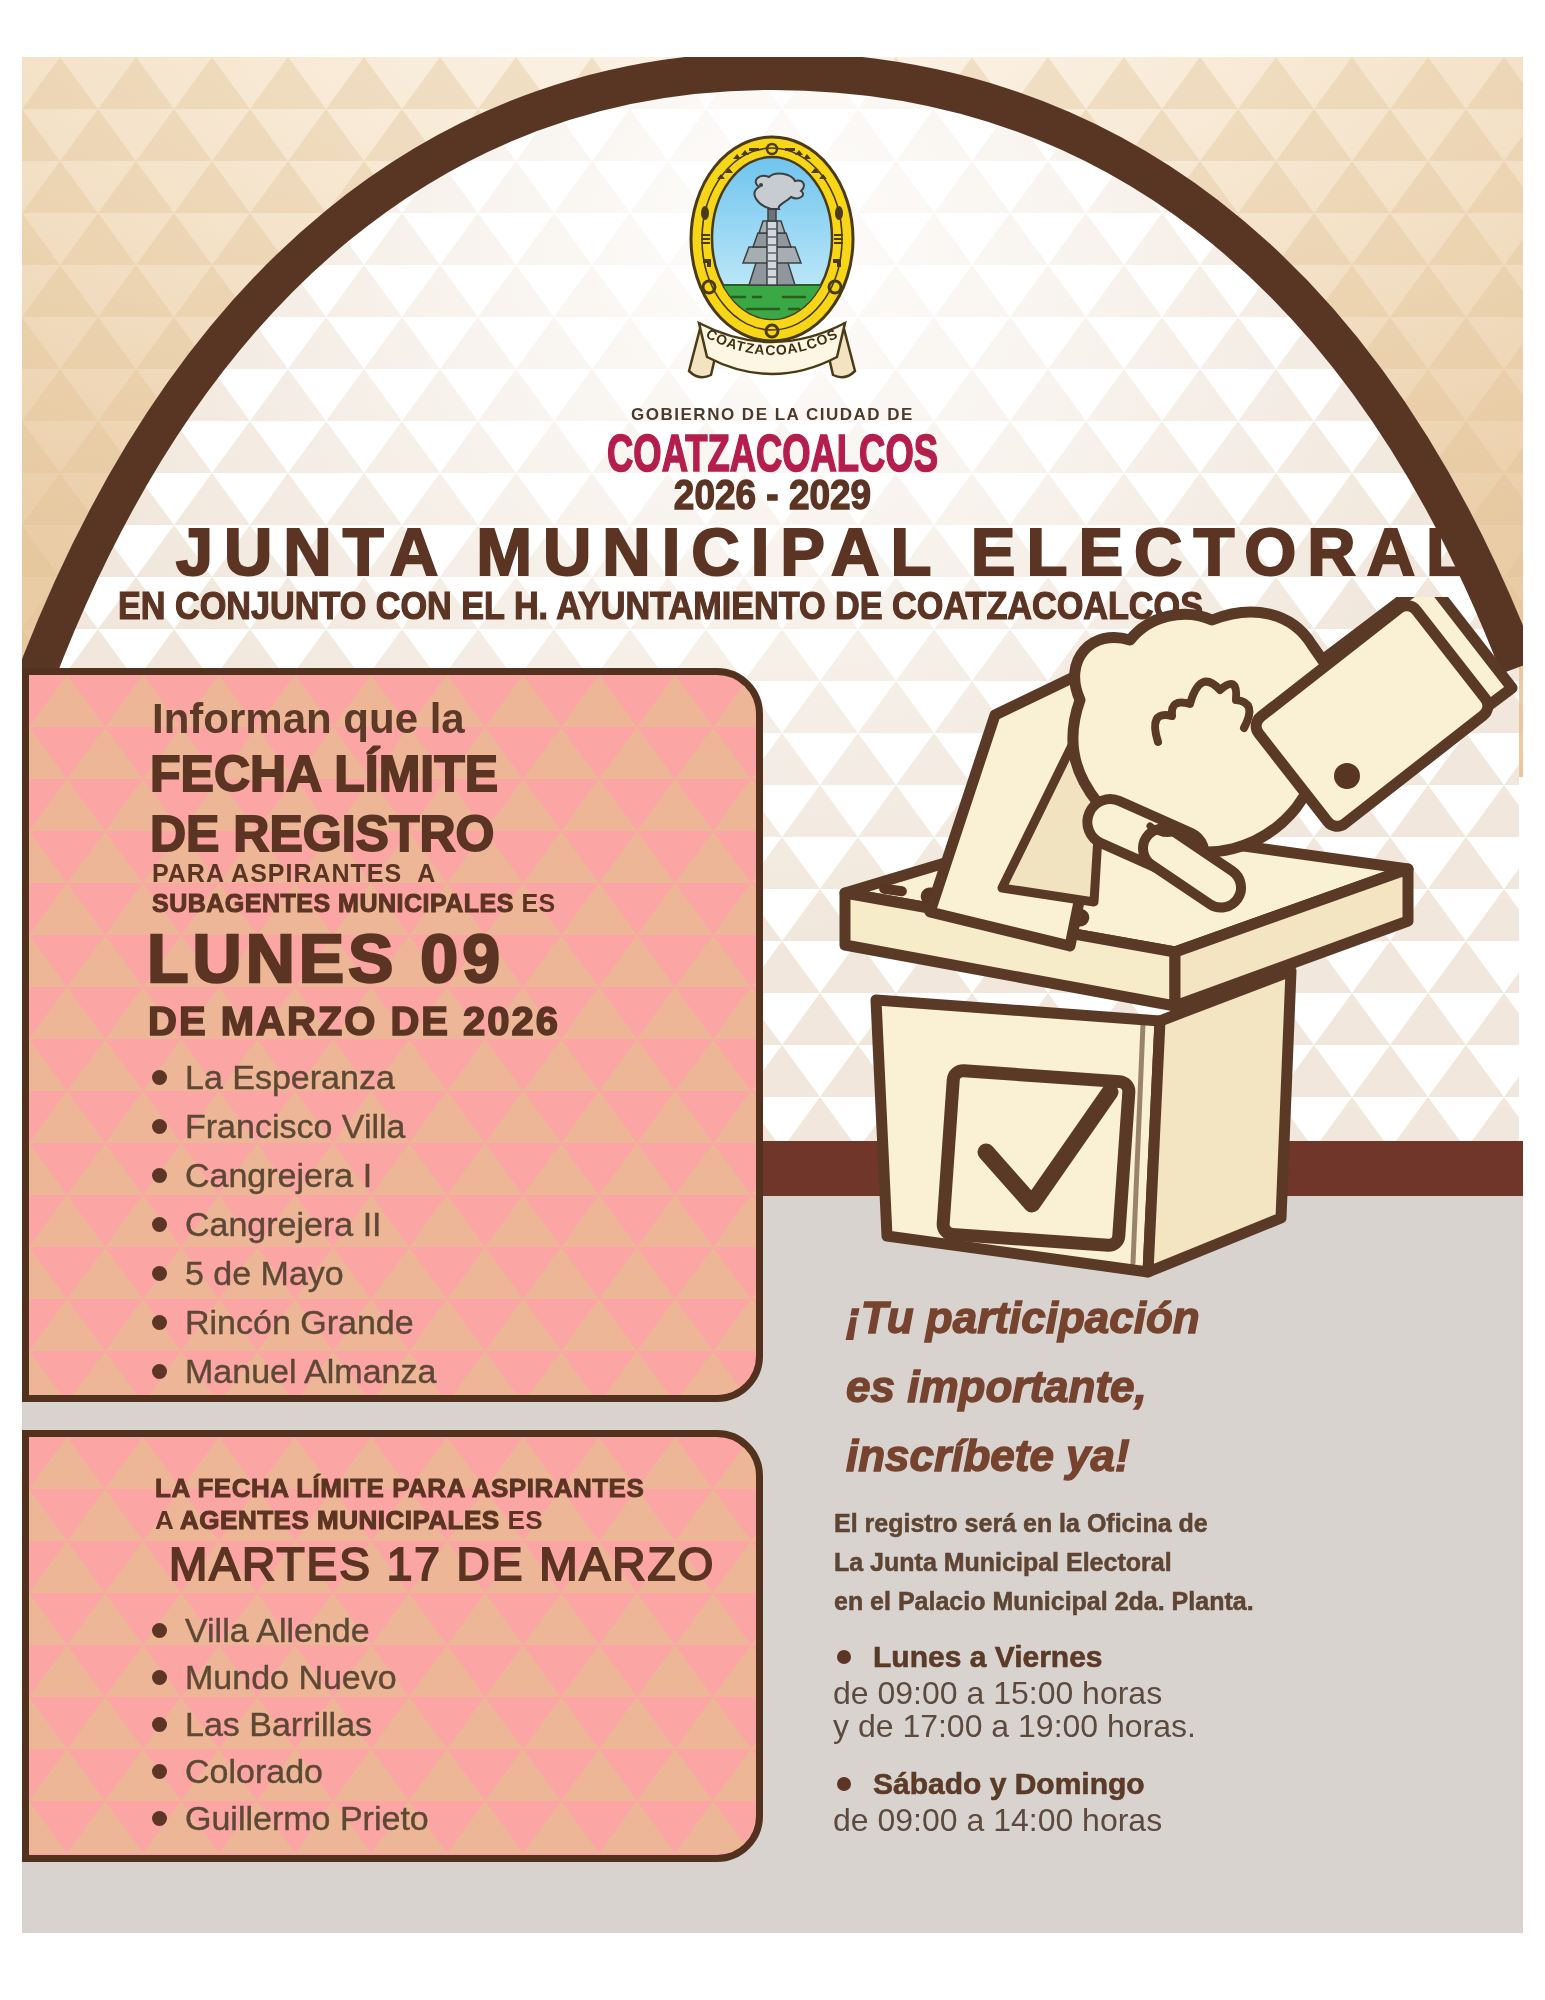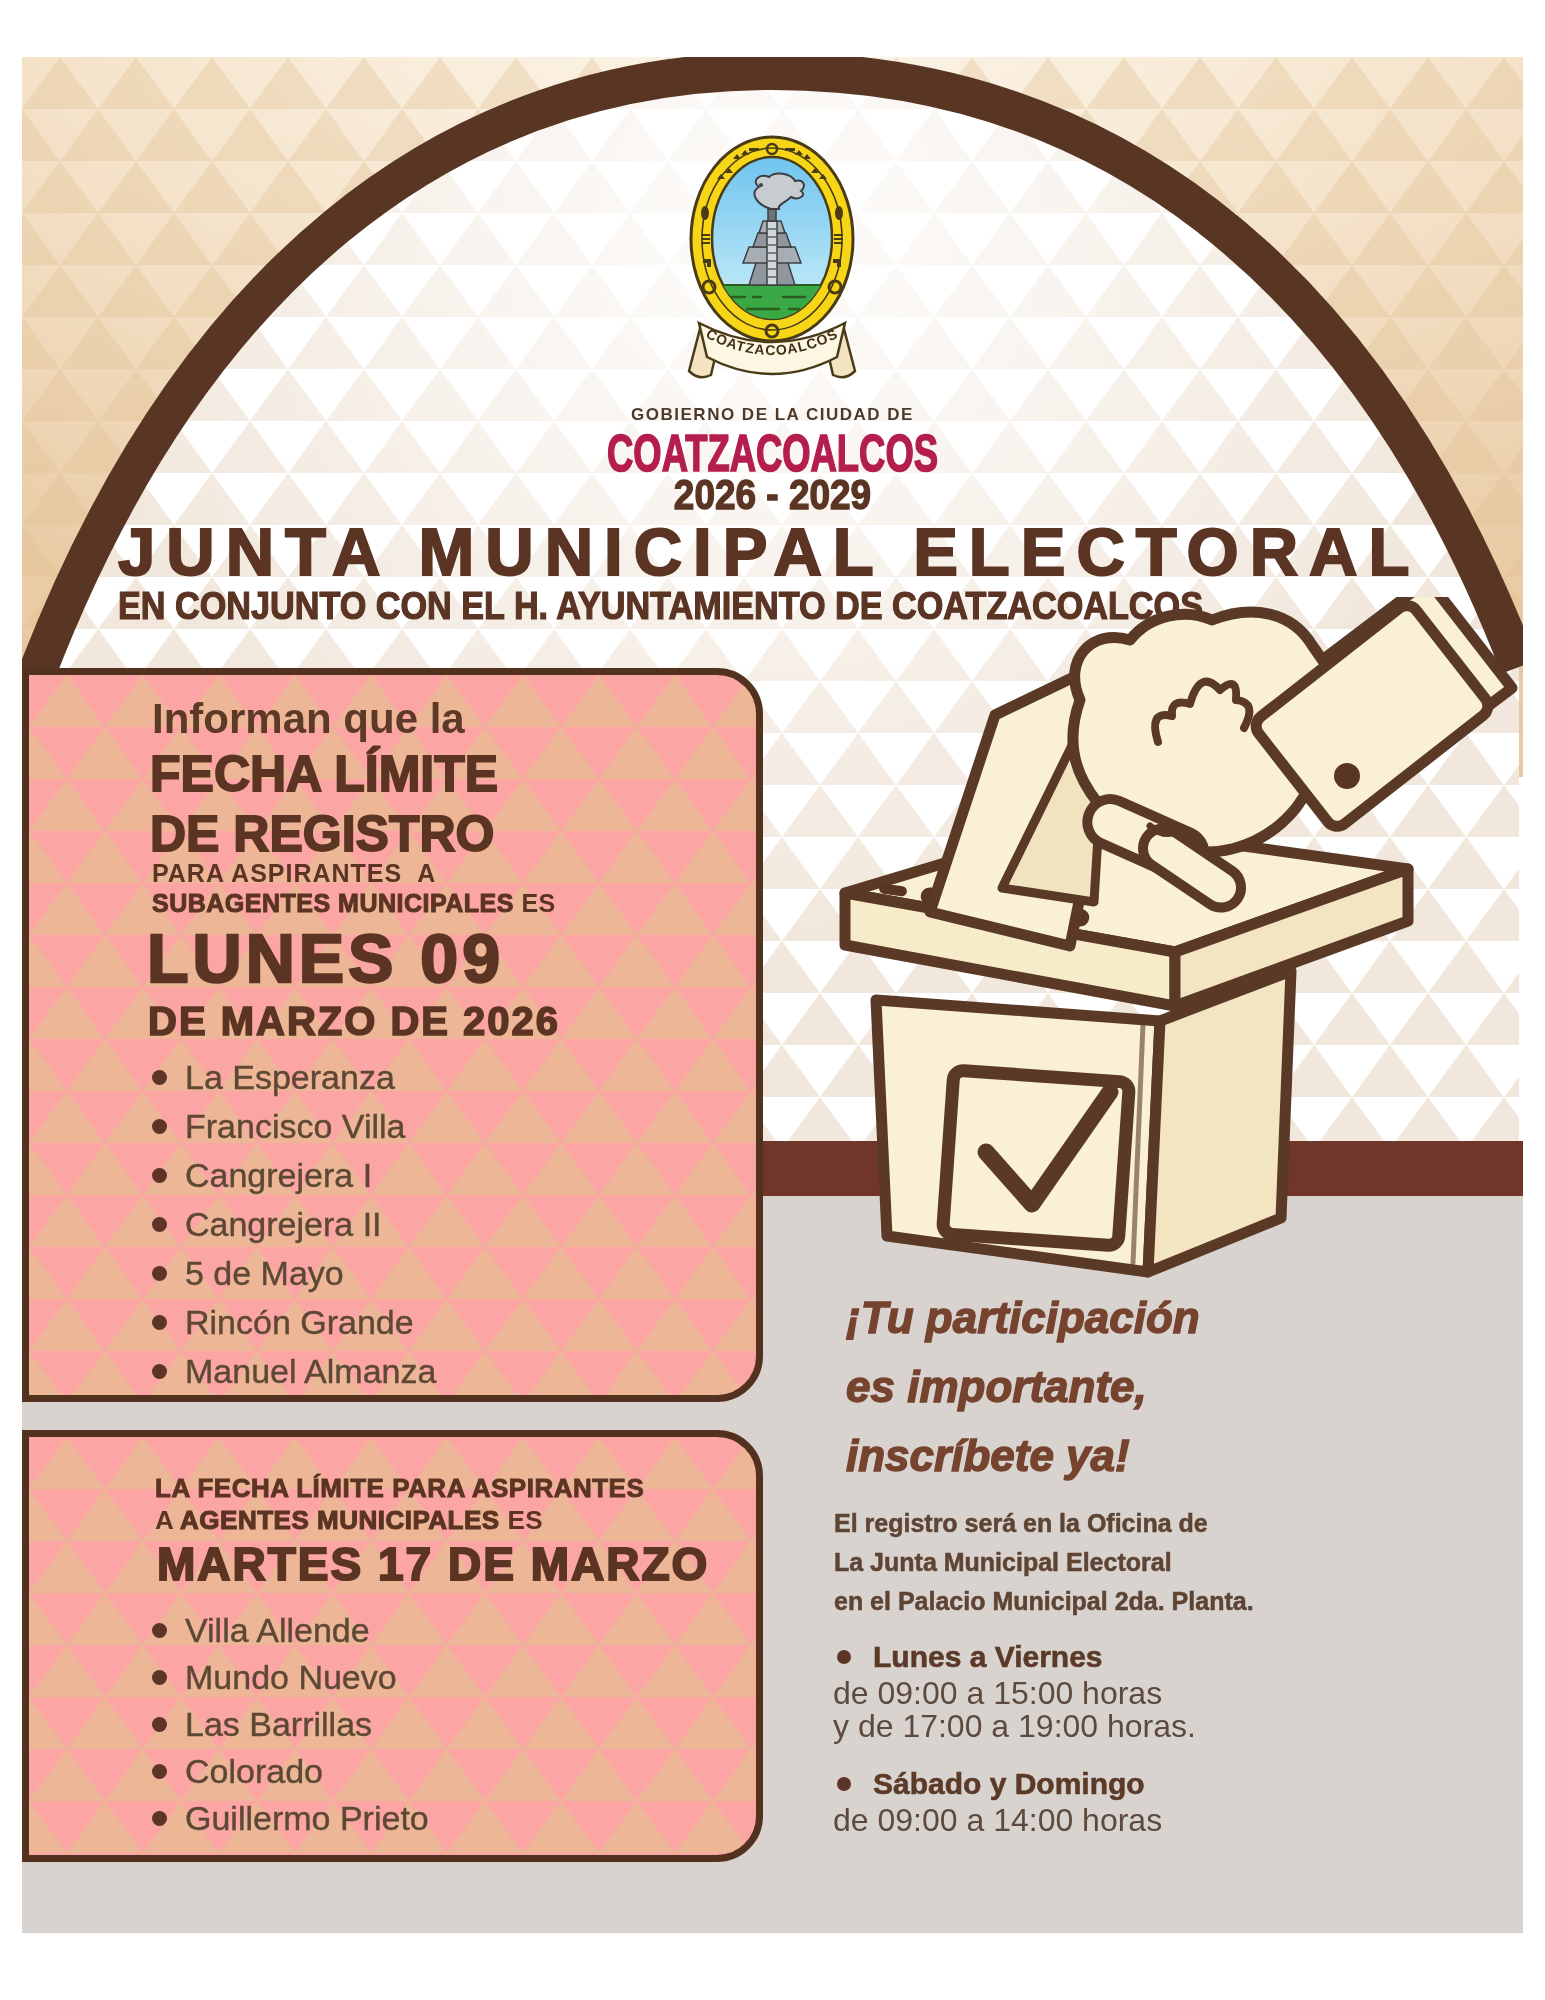--- a/index.html
+++ b/index.html
@@ -13,21 +13,21 @@
   .gobierno{position:absolute;left:0;top:348px;width:1501px;text-align:center;
             font-size:17px;font-weight:bold;letter-spacing:1.5px;color:#4e3a2b;}
   .cityname{position:absolute;left:0;top:366px;width:1501px;text-align:center;
             font-size:52px;font-weight:bold;color:#b41e4e;
             transform:scaleX(.70);-webkit-text-stroke:1.6px #b41e4e;}
   .period{position:absolute;left:0;top:414px;width:1501px;text-align:center;
           font-size:42px;font-weight:bold;color:#5b3423;
           transform:scaleX(.88);-webkit-text-stroke:1.4px #5b3423;}
   .maintitle{position:absolute;left:96px;top:456px;width:1360px;margin:0;
              font-size:67px;font-weight:bold;letter-spacing:11px;color:#5b3423;
-             -webkit-text-stroke:2px #5b3423;white-space:nowrap;}
+             -webkit-text-stroke:2px #5b3423;white-space:nowrap;text-align:right;}
   .subtitle{position:absolute;left:96px;top:528px;font-size:38px;font-weight:bold;
             color:#5b3423;-webkit-text-stroke:1.2px #5b3423;white-space:nowrap;
             transform:scaleX(.90);transform-origin:left center;}
 
   
   .card{position:absolute;left:0;width:741px;background:#fca5a5;
         border:7px solid #52311e;border-radius:0 46px 46px 0;box-sizing:border-box;overflow:hidden;}
   .card1{top:611px;height:734px;}
   .card2{top:1373px;height:432px;}
   .card svg.cardbg{position:absolute;left:0;top:0;}
@@ -52,21 +52,21 @@
   .li{display:flex;align-items:center;height:49px;}
   .list2 .li{height:47px;}
   .dot{width:15px;height:15px;border-radius:50%;background:#5c3526;margin-right:18px;flex:0 0 auto;}
   .liTxt{font-size:34px;color:#5d4836;-webkit-text-stroke:.4px #5d4836;}
 
   .c2line1{position:absolute;left:126px;top:36px;font-size:26px;font-weight:bold;
            letter-spacing:.5px;color:#5b3423;-webkit-text-stroke:.9px #5b3423;}
   .c2line2{position:absolute;left:126px;top:68px;font-size:26px;font-weight:bold;
            letter-spacing:.5px;color:#5b3423;}
   .c2line2 .strong{-webkit-text-stroke:1.1px #5b3423;}
-  .datebig2{position:absolute;left:128px;top:100px;font-size:46px;font-weight:bold;
+  .datebig2{position:absolute;left:140px;top:100px;font-size:46px;font-weight:normal;
             letter-spacing:2px;color:#5b3423;-webkit-text-stroke:2px #5b3423;}
 
   
   .ballot{position:absolute;left:700px;top:540px;}
   .ctaLine{position:absolute;left:0;font-size:44px;font-weight:bold;font-style:italic;
            color:#76432f;-webkit-text-stroke:1.4px #76432f;white-space:nowrap;}
   .info{position:absolute;left:812px;width:640px;font-size:25px;font-weight:bold;
         color:#5e4433;-webkit-text-stroke:.5px #5e4433;white-space:nowrap;}
   .schedLabelRow{position:absolute;display:flex;align-items:center;}
   .schedDot{width:14px;height:14px;border-radius:50%;background:#5c3526;margin-right:22px;}

